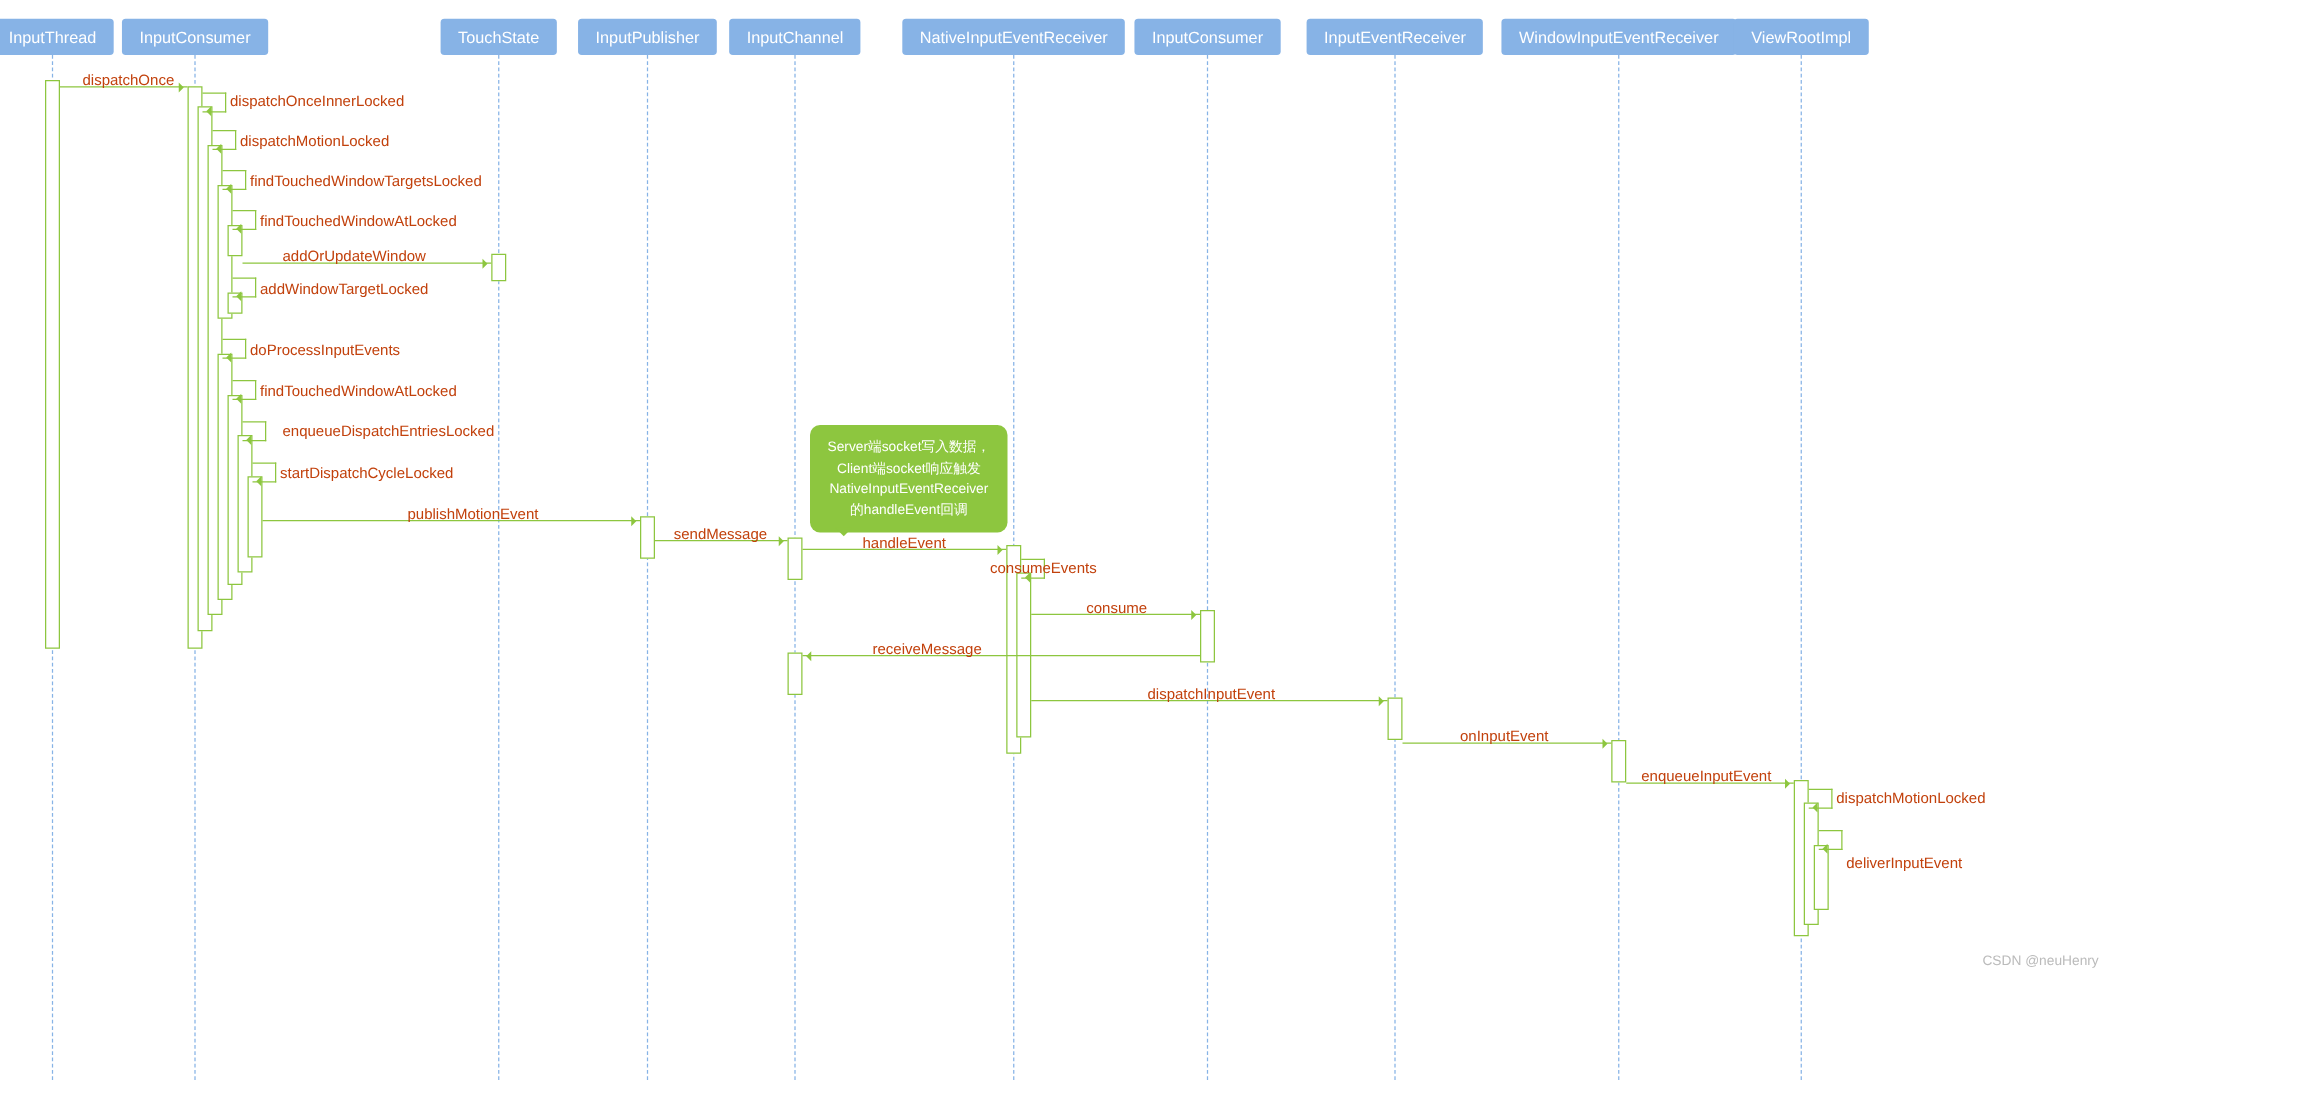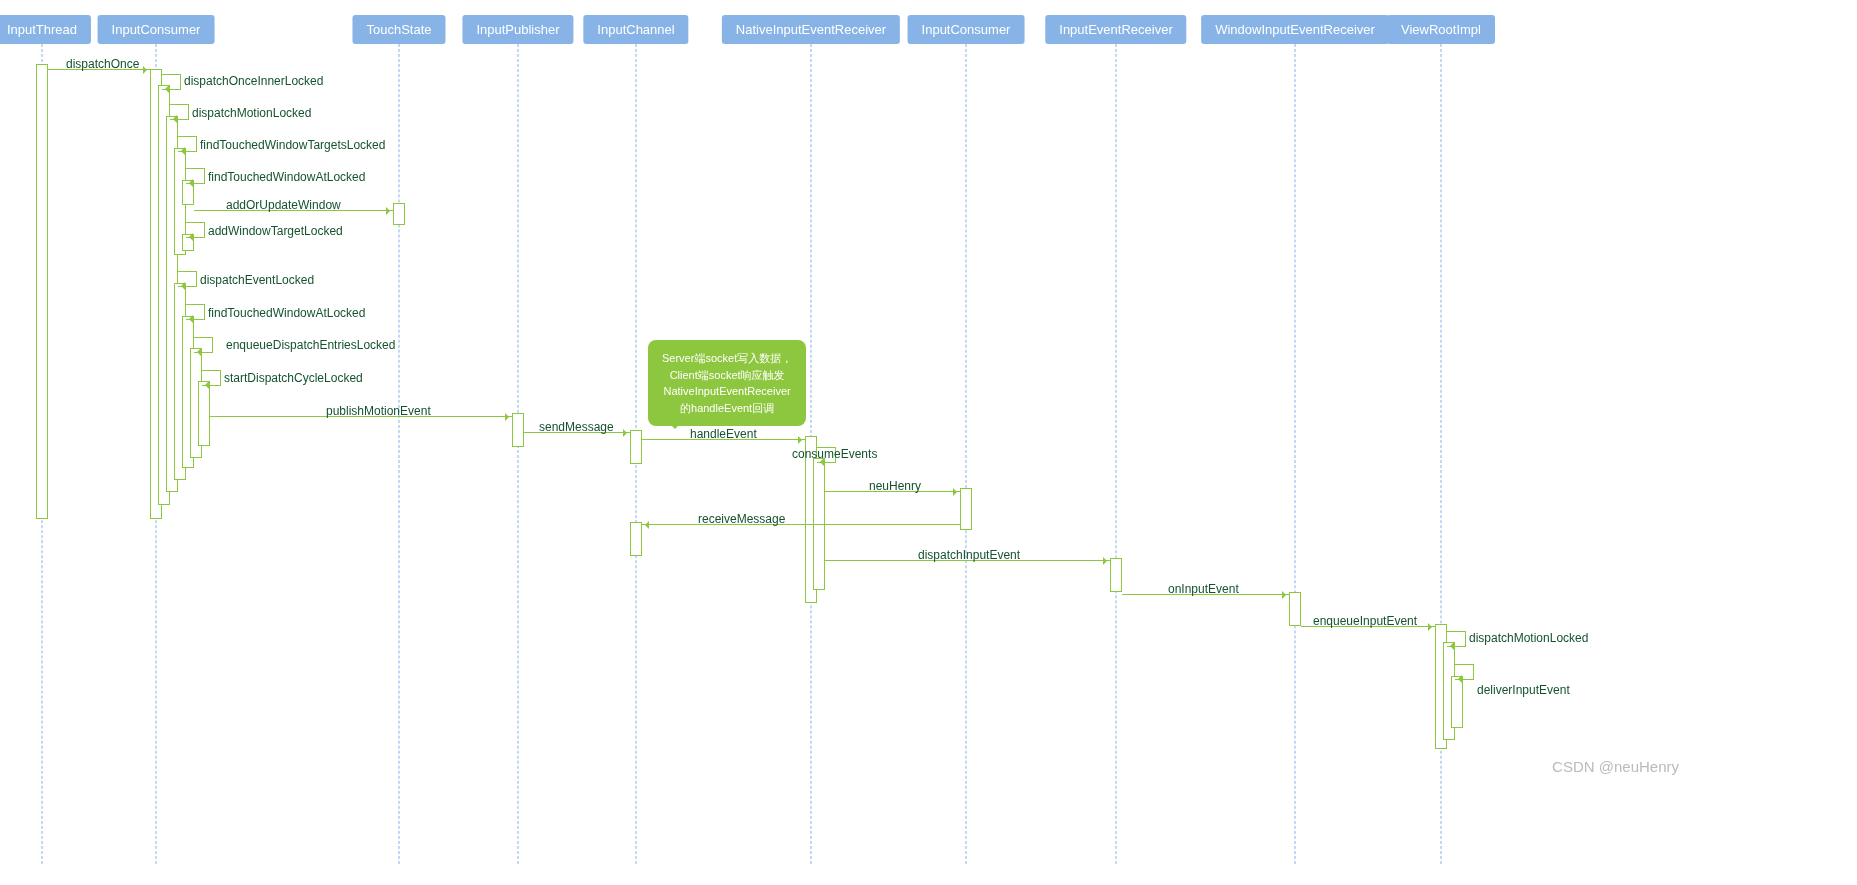--- a/index.html
+++ b/index.html
@@ -1,27 +1,27 @@
 <!DOCTYPE html>
 <html><head>
 <meta charset="utf-8">
 <style>
 body{margin:0;font-family:"Microsoft YaHei",Arial,sans-serif;background:#fff;width:1857px;height:885px;position:relative;overflow:hidden}
 .hdr{position:absolute;top:15px;background:#87b3e6;color:#fff;font-size:13px;padding:7px 14px;border-radius:3px;text-align:center;transform:translateX(-50%)}
 .life{position:absolute;top:44px;width:0;height:820px;border-left:1.5px dashed #87b3e6;transform:translateX(-50%)}
-.msg{position:absolute;color:#14532d;font-size:12px;white-space:nowrap}
+.msg{position:absolute;color:#c2410c;font-size:12px;white-space:nowrap}
 .arr{position:absolute;height:1px;background:#8dc63f}
 .arr::after{content:'';position:absolute;right:-1px;top:-3px;border:4px solid transparent;border-left-color:#8dc63f}
 .arr.bk::after{right:auto;left:-1px;border-left-color:transparent;border-right-color:#8dc63f}
 .act{position:absolute;width:10px;background:#fff;border:1.5px solid #8dc63f;transform:translateX(-50%)}
 .self{position:absolute;width:18px;height:14px;border:1px solid #8dc63f;border-left:none}
 .self::after{content:'';position:absolute;left:-1px;bottom:-4px;border:4px solid transparent;border-right-color:#8dc63f}
 .note{position:absolute;background:#8dc63f;color:#fff;font-size:11px;padding:10px 14px;border-radius:8px;text-align:center;line-height:1.5}
 .note::after{content:'';position:absolute;left:20px;bottom:-10px;border:7px solid transparent;border-top-color:#8dc63f}
-.wm{position:absolute;color:#bbb;font-size:15px}
+.wm{position:absolute;color:#bbb;font-size:11px}
 </style>
 </head>
 <body>
 
 <div class="hdr" style="left:42px">InputThread</div>
 <div class="hdr" style="left:156px">InputConsumer</div>
 <div class="hdr" style="left:399px">TouchState</div>
 <div class="hdr" style="left:518px">InputPublisher</div>
 <div class="hdr" style="left:636px">InputChannel</div>
 <div class="hdr" style="left:811px">NativeInputEventReceiver</div>
@@ -77,42 +77,42 @@
 <div class="msg" style="left:200px;top:138px">findTouchedWindowTargetsLocked</div>
 <div class="self" style="left:186px;top:168px"></div>
 <div class="msg" style="left:208px;top:170px">findTouchedWindowAtLocked</div>
 
 <div class="arr" style="left:194px;top:210px;width:199px"></div>
 <div class="msg" style="left:226px;top:198px">addOrUpdateWindow</div>
 
 <div class="self" style="left:186px;top:222px"></div>
 <div class="msg" style="left:208px;top:224px">addWindowTargetLocked</div>
 <div class="self" style="left:178px;top:271px"></div>
-<div class="msg" style="left:200px;top:273px">dispatchEventLocked</div>
+<div class="msg" style="left:200px;top:273px">doProcessInputEvents</div>
 <div class="self" style="left:186px;top:304px"></div>
 <div class="msg" style="left:208px;top:306px">findTouchedWindowAtLocked</div>
 <div class="self" style="left:194px;top:337px"></div>
 <div class="msg" style="left:226px;top:338px">enqueueDispatchEntriesLocked</div>
 <div class="self" style="left:202px;top:370px"></div>
 <div class="msg" style="left:224px;top:371px">startDispatchCycleLocked</div>
 
 <div class="arr" style="left:210px;top:416px;width:302px"></div>
 <div class="msg" style="left:326px;top:404px">publishMotionEvent</div>
 
 <div class="arr" style="left:524px;top:432px;width:106px"></div>
 <div class="msg" style="left:539px;top:420px">sendMessage</div>
 
 <div class="arr" style="left:642px;top:439px;width:163px"></div>
 <div class="msg" style="left:690px;top:427px">handleEvent</div>
 
 <div class="self" style="left:817px;top:447px"></div>
 <div class="msg" style="left:792px;top:447px">consumeEvents</div>
 
 <div class="arr" style="left:825px;top:491px;width:135px"></div>
-<div class="msg" style="left:869px;top:479px">neuHenry</div>
+<div class="msg" style="left:869px;top:479px">consume</div>
 
 <div class="arr bk" style="left:642px;top:524px;width:318px"></div>
 <div class="msg" style="left:698px;top:512px">receiveMessage</div>
 
 <div class="arr" style="left:825px;top:560px;width:285px"></div>
 <div class="msg" style="left:918px;top:548px">dispatchInputEvent</div>
 
 <div class="arr" style="left:1122px;top:594px;width:167px"></div>
 <div class="msg" style="left:1168px;top:582px">onInputEvent</div>
 

